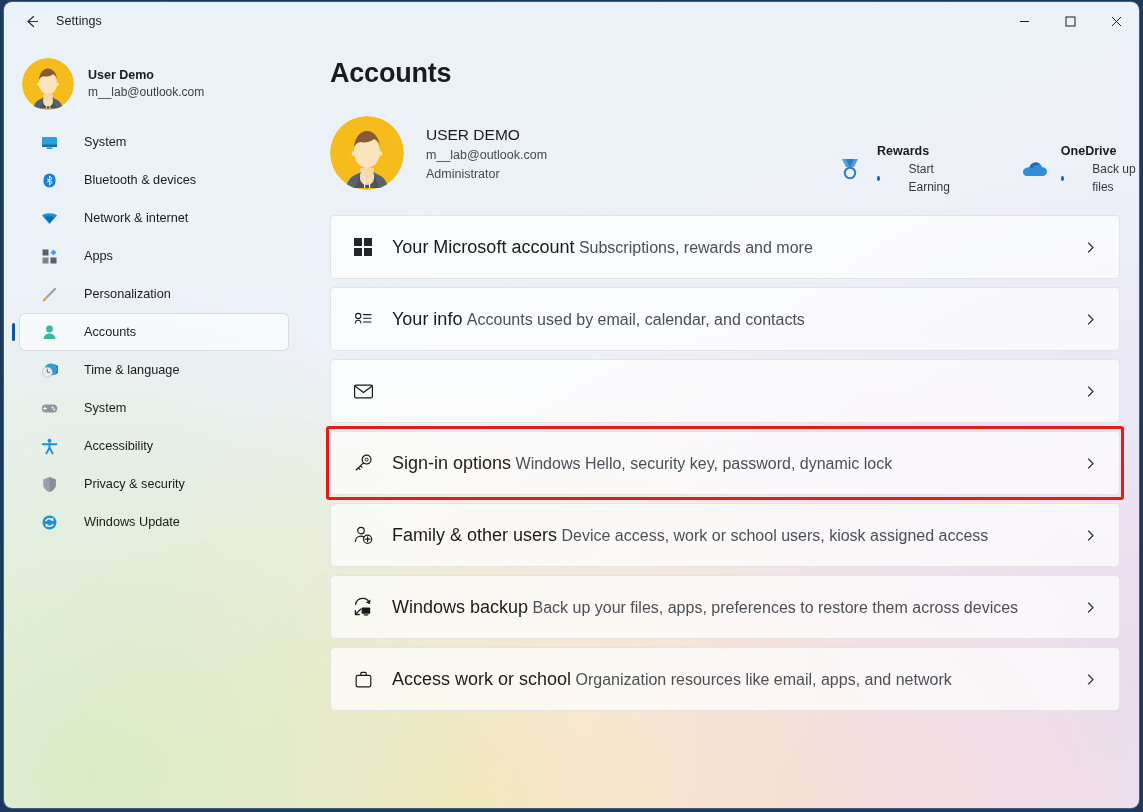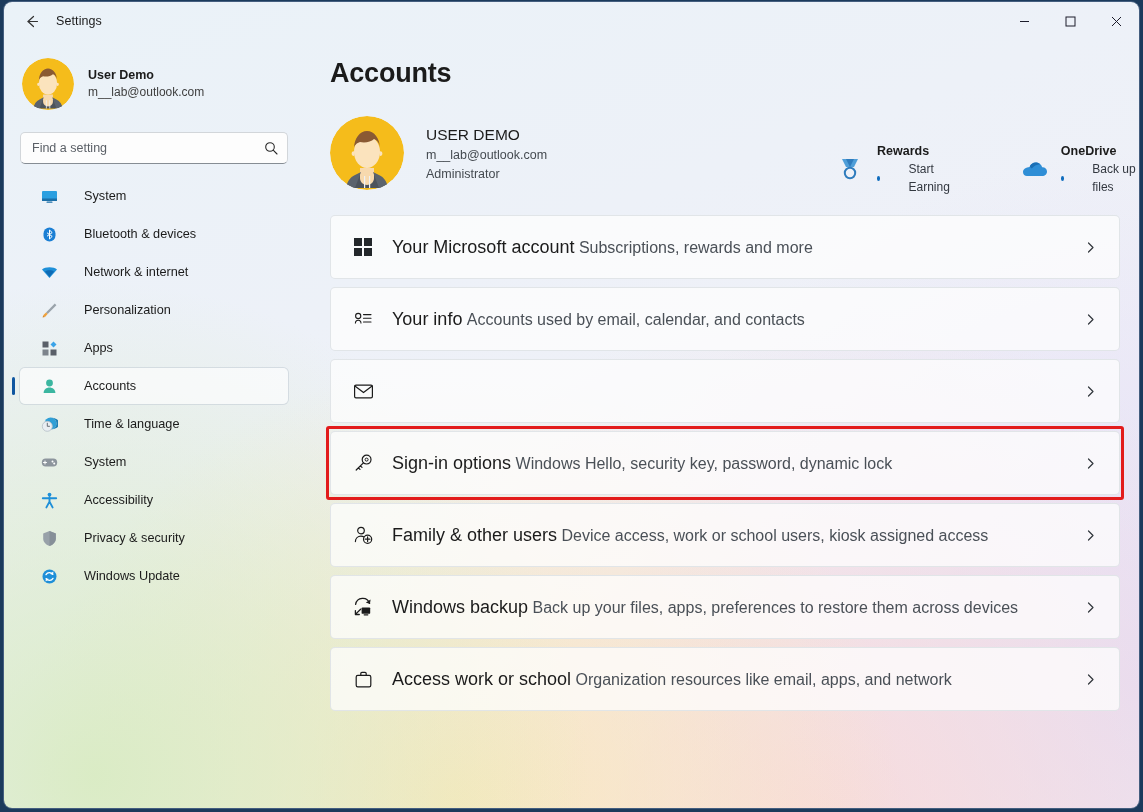--- a/index.html
+++ b/index.html
@@ -352,29 +352,20 @@
             <path d="M34 60 h1.2 v12 h-1.2z M39 60 h1.2 v12 h-1.2z" fill="#eef1f4"></path>
           </g>
         </svg>
       </div>
       <div id="profile-text">
         <div id="profile-name">User Demo</div>
         <div id="profile-email">m__lab@outlook.com</div>
       </div>
     </div>
 
-    <div id="search-wrap">
-      <input id="search-input" type="text" placeholder="Find a setting" style="">
-      <div id="search-icon-btn">
-        <svg width="14" height="14" viewBox="0 0 14 14" fill="none">
-          <circle cx="6" cy="6" r="4.3" stroke="currentColor" stroke-width="1.1" fill="none"></circle>
-          <path d="M9.2 9.2 L13 13" stroke="currentColor" stroke-width="1.1" stroke-linecap="round"></path>
-        </svg>
-      </div>
-    </div>
 
     <div id="nav">
 
       <div class="nav-item">
         <span class="nav-icon">
           <svg width="17" height="17" viewBox="0 0 17 17">
             <rect x="1" y="3" width="15" height="10" rx="1" fill="#2b9fe0"></rect>
             <rect x="1" y="10.5" width="15" height="2.5" fill="#1b6fa8"></rect>
             <rect x="5.5" y="13.5" width="6" height="1.3" rx="0.6" fill="#1b6fa8"></rect>
           </svg>
@@ -393,43 +384,43 @@
       </div>
 
       <div class="nav-item">
         <span class="nav-icon">
           <svg width="17" height="17" viewBox="0 0 17 17">
             <path d="M1 5.5 C4 2.6 13 2.6 16 5.5 L8.5 14 Z" fill="#1e8fd8"></path>
             <path d="M4 7.6 C6 5.9 11 5.9 13 7.6 L8.5 13 Z" fill="#0e6bb5"></path>
           </svg>
         </span>
         <span class="nav-label">Network &amp; internet</span>
-      </div>
-
-      <div class="nav-item">
-        <span class="nav-icon">
-          <svg width="17" height="17" viewBox="0 0 17 17">
-            <path d="M13.8 1.6 L15.4 3.2 L6.6 12 L5 10.4 Z" fill="#9aa3ab"></path>
-            <path d="M5 10.4 L6.6 12 L4 15 L2.2 13.2 Z" fill="#f0a13c"></path>
-            <path d="M2.2 13.2 L4 15 L1.6 15.6 Z" fill="#d8892a"></path>
-          </svg>
-        </span>
-        <span class="nav-label">Personalization</span>
       </div>
 
       <div class="nav-item">
         <span class="nav-icon">
           <svg width="17" height="17" viewBox="0 0 17 17">
             <rect x="1.5" y="1.5" width="6" height="6" fill="#5a6069"></rect>
             <rect x="1.5" y="9.5" width="6" height="6" fill="#7d848c"></rect>
             <rect x="9.5" y="9.5" width="6" height="6" fill="#5a6069"></rect>
             <path d="M9.5 4.5 L12.5 1.5 L15.5 4.5 L12.5 7.5 Z" fill="#3ba3e8"></path>
           </svg>
         </span>
         <span class="nav-label">Apps</span>
+      </div>
+
+      <div class="nav-item">
+        <span class="nav-icon">
+          <svg width="17" height="17" viewBox="0 0 17 17">
+            <path d="M13.8 1.6 L15.4 3.2 L6.6 12 L5 10.4 Z" fill="#9aa3ab"></path>
+            <path d="M5 10.4 L6.6 12 L4 15 L2.2 13.2 Z" fill="#f0a13c"></path>
+            <path d="M2.2 13.2 L4 15 L1.6 15.6 Z" fill="#d8892a"></path>
+          </svg>
+        </span>
+        <span class="nav-label">Personalization</span>
       </div>
 
       <div class="nav-item selected">
         <span class="nav-icon">
           <svg width="17" height="17" viewBox="0 0 17 17">
             <circle cx="8.5" cy="5" r="3.4" fill="#3bb6a0"></circle>
             <path d="M2.6 15 c0 -3.5 2.7 -5.6 5.9 -5.6 s5.9 2.1 5.9 5.6z" fill="#3bb6a0"></path>
           </svg>
         </span>
         <span class="nav-label">Accounts</span>

